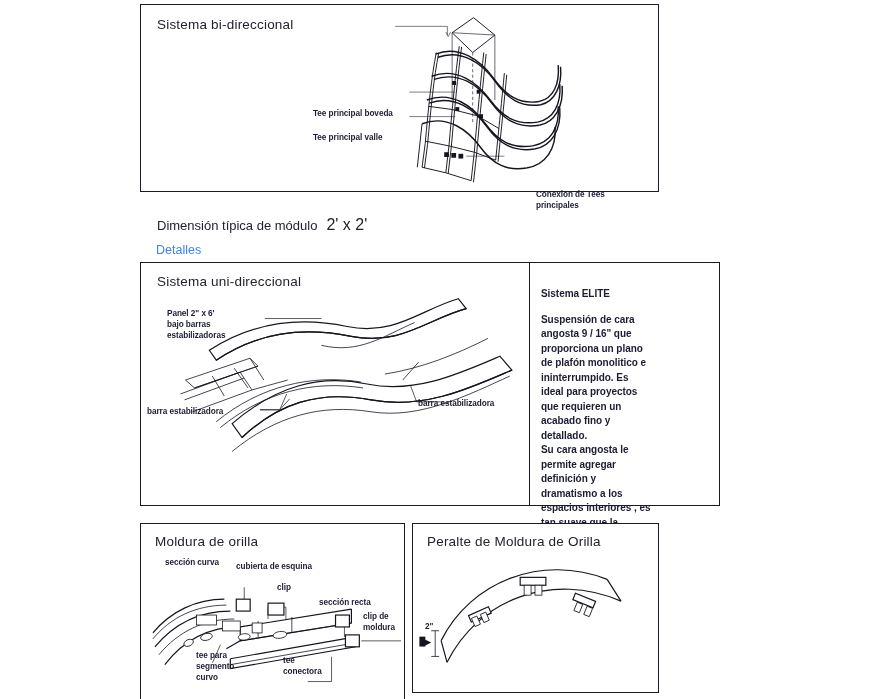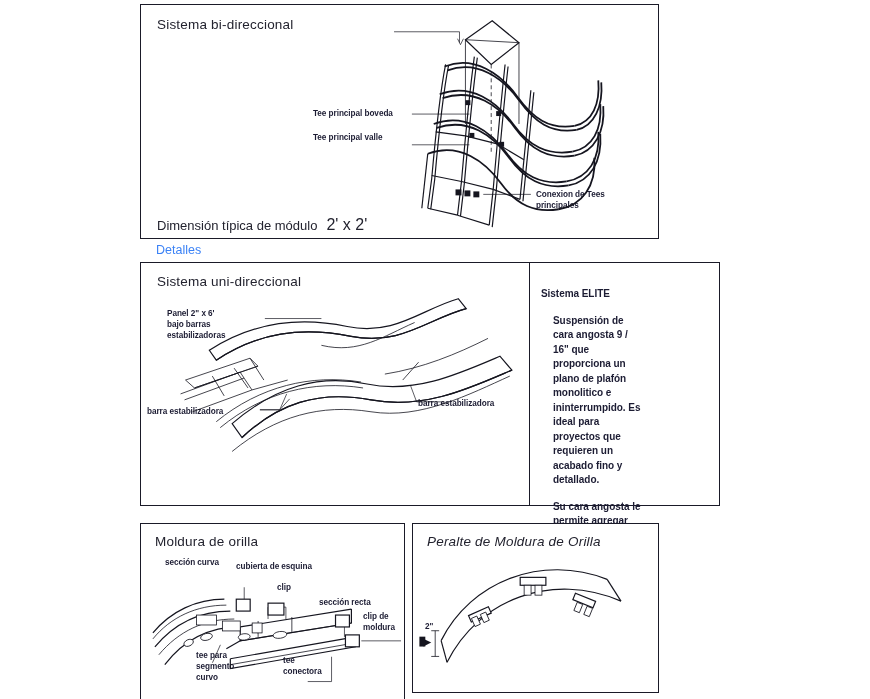--- a/index.html
+++ b/index.html
@@ -24,21 +24,21 @@
   }
 
   
   .panel {
     position: absolute;
     border: 1.4px solid #1a1a28;
     background: #ffffff;
     box-sizing: border-box;
   }
   #panel-bidireccional {
-    left: 140px; top: 4px; width: 519px; height: 235px;
+    left: 140px; top: 4px; width: 519px; height: 188px;
   }
   #panel-unidireccional {
     left: 140px; top: 262px; width: 580px; height: 244px;
   }
   #panel-moldura {
     left: 140px; top: 523px; width: 265px; height: 198px;
   }
   #panel-peralte {
     left: 412px; top: 523px; width: 247px; height: 170px;
   }
@@ -94,21 +94,21 @@
     width: 112px;
     font-size: 10px;
     line-height: 1.45;
     font-weight: 600;
     color: #1c1c33;
     letter-spacing: -0.05px;
   }
   .elite-title {
     margin-bottom: 11px;
   }
-  .elite-body p { margin: 12px; }
+  .elite-body p { margin: 0; }
 
   
   svg.draw {
     position: absolute;
     left: 0; top: 0;
     width: 100%;
     height: 100%;
     overflow: visible;
     pointer-events: none;
   }
@@ -346,21 +346,21 @@
       <path class="ln thin" d="M112,94 l8,-2 l-2,4 z" fill="#15151f"></path>
 
       <path class="ln thin" d="M118,84 L118,100"></path>
       <path class="ln thin" d="M152,80 L152,96"></path>
       <rect class="ln thin white" x="112" y="86" width="10" height="10"></rect>
     </svg>
   </div>
 
   <div class="panel" id="panel-peralte">
 
-    <div class="panel-title" style="left:14px; top:10px;font-style:italic;">Peralte de Moldura de Orilla</div>
+    <div class="panel-title" style="left:14px; top:10px;">Peralte de Moldura de Orilla</div>
 
     <div class="anno" style="left:12px; top:98px;">2"</div>
 
     <svg class="draw" viewBox="0 0 247 170">
 
       <path class="ln med" d="M28,118 C58,58 130,30 196,56"></path>
       <path class="ln med" d="M34,140 C66,76 140,48 210,78"></path>
       <path class="ln med" d="M28,118 L34,140"></path>
       <path class="ln med" d="M196,56 L210,78"></path>
 

